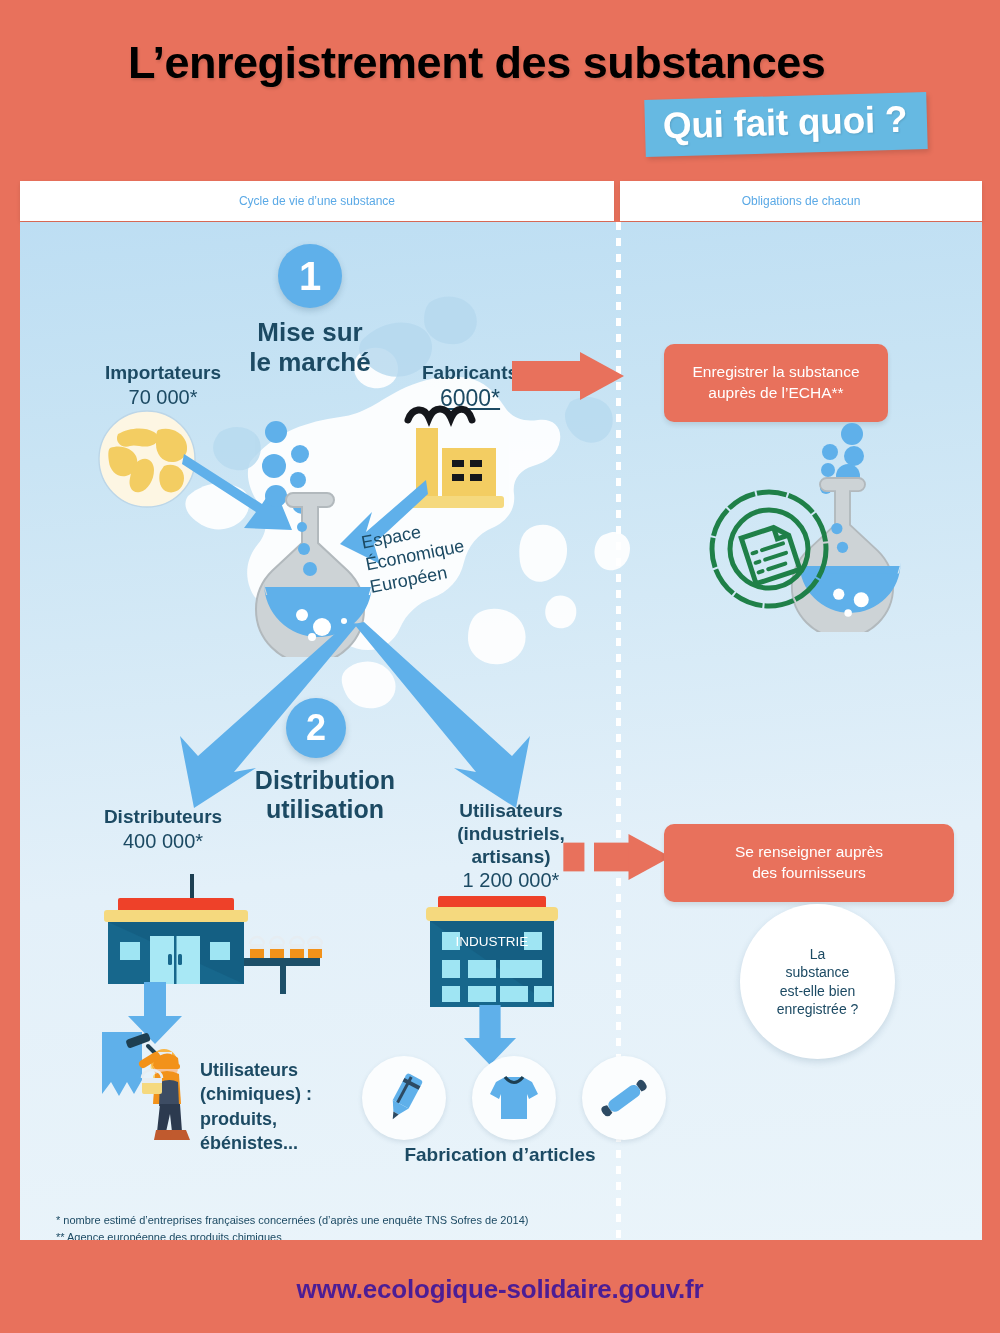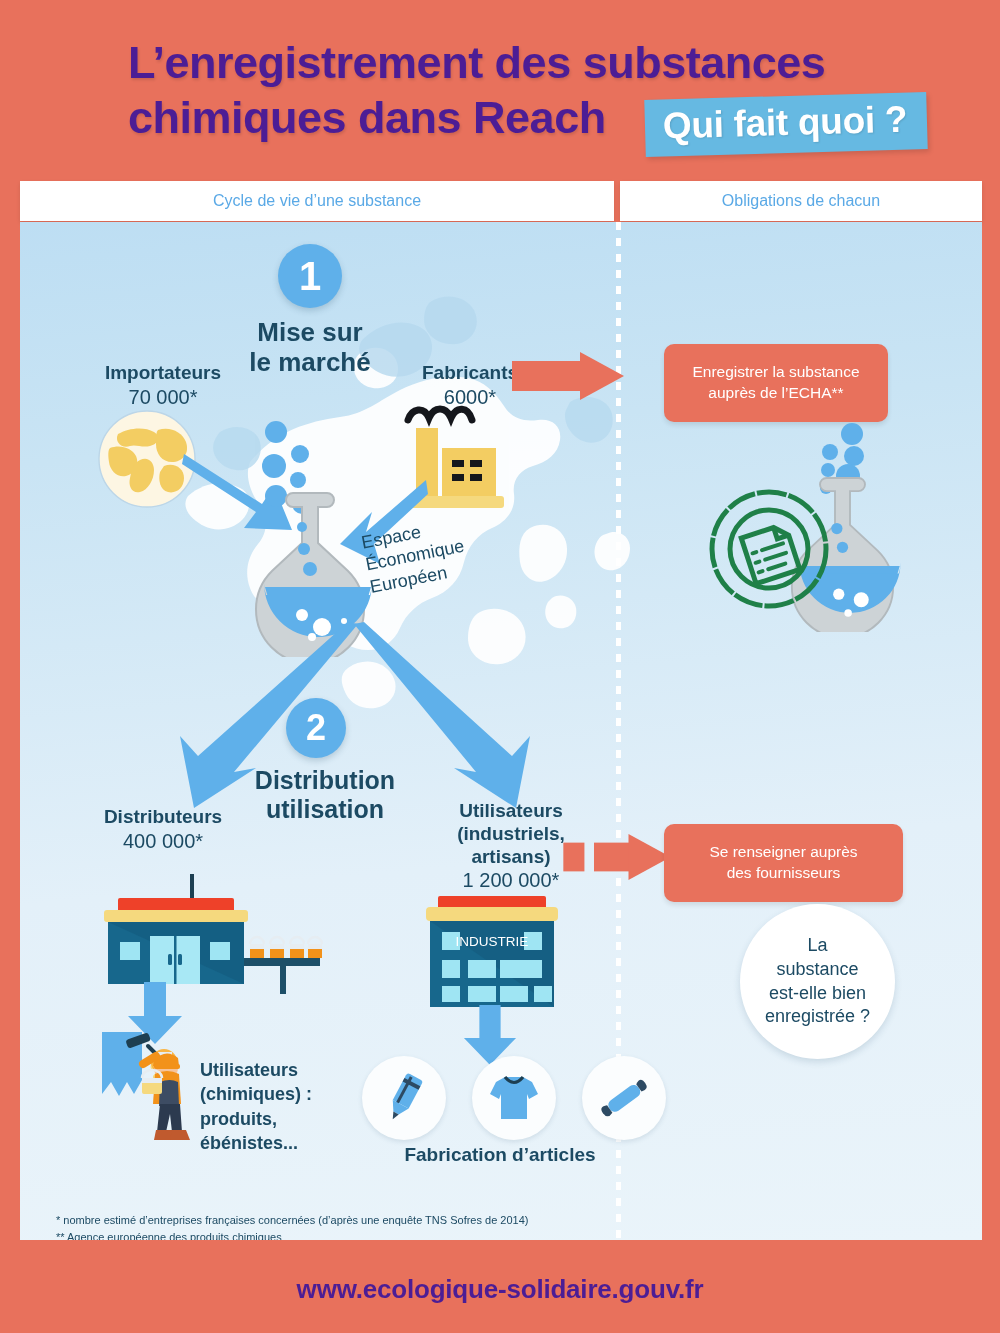--- a/index.html
+++ b/index.html
@@ -11,21 +11,21 @@
     position: relative;
   }
 
   
   #header {
     position: absolute; left: 0; top: 0; width: 1000px; height: 182px;
     background: #e8715c;
   }
   #title {
     position: absolute; left: 128px; top: 36px; width: 800px;
-    color: #4c1d95;
+    color: #000000;
     font-size: 45px; font-weight: bold; line-height: 1.22;
     letter-spacing: -0.5px;
     text-shadow: 1px 2px 3px rgba(0,0,0,0.13);
   }
   #title .l2 { display:block; }
   #badge {
     position: absolute; left: 645px; top: 96px;
     background: #66b9e2;
     padding: 6px 20px 9px 18px;
     transform: rotate(-1.6deg);
@@ -39,21 +39,21 @@
 
   
   #tabbar {
     position: absolute; left: 20px; top: 181px; width: 962px; height: 40px;
   }
   .tab {
     position: absolute; top: 0; height: 40px; background: #ffffff;
     display: flex; align-items: center; justify-content: center;
     box-shadow: 0 2px 4px rgba(0,0,0,0.10);
   }
-  .tab span { color: #5aa9e6; font-size: 16px; }
+  .tab span { color: #5aa9e6; font-size: 12px; }
   #tab-left  { left: 0px;   width: 594px; }
   #tab-right { left: 600px; width: 362px; }
 
   
   #canvas {
     position: absolute; left: 20px; top: 222px; width: 962px; height: 1018px;
     background: linear-gradient(175deg, #bddef3 0%, #c9e4f4 22%, #e3f0f9 62%, #eaf4fa 100%);
     overflow: hidden;
   }
   
@@ -86,21 +86,21 @@
     box-shadow: 0 3px 5px rgba(0,0,0,0.10);
   }
   
   .redarrow { position: absolute; }
 
   
   #bubble {
     position: absolute; left: 720px; top: 682px; width: 155px; height: 155px;
     background: #ffffff; border-radius: 50%;
     display:flex; align-items:center; justify-content:center;
-    color:#1c4a63; font-size: 18px; line-height:1.32; text-align:center;
+    color:#1c4a63; font-size: 14px; line-height:1.32; text-align:center;
     box-shadow: 0 3px 7px rgba(40,80,110,0.16);
   }
   #bubble-tail {
     position: absolute; left: 828px; top: 790px; width: 0; height: 0;
     border-left: 16px solid #ffffff;
     border-top: 10px solid transparent;
     border-bottom: 26px solid transparent;
     transform: rotate(18deg);
   }
 
@@ -125,21 +125,20 @@
   #footer span {
     color: #4c1d95; font-size: 26px; font-weight: bold; letter-spacing: -0.2px;
   }
 </style>
 </head>
 <body>
 
 <div id="header">
   <div id="title">
     <span>L’enregistrement des substances</span>
-    <span class="l2">chimiques dans Reach</span>
   </div>
   <div id="badge">
     <span>Qui fait quoi ?</span>
   </div>
 </div>
 
 <div id="tabbar">
   <div class="tab" id="tab-left">
     <span>Cycle de vie d’une substance</span>
   </div>
@@ -214,21 +213,21 @@
       <path d="M68 58 C78 54 88 60 88 70 C88 80 80 86 72 84 C64 82 62 72 64 64 Z"></path>
     </g>
   </svg>
 
   <svg style="position:absolute; left:162px; top:226px;" width="120" height="100" viewBox="0 0 120 100">
     <path d="M2 6 L80 56 L92 38 L110 82 L62 80 L74 64 L0 16 Z" fill="#5fb0ea"></path>
   </svg>
 
   <div class="lbl" style="left:370px; top:140px; width:160px; font-size:19px; line-height:1.2;">
     <div>Fabricants</div>
-    <div style="font-weight:normal; font-size:20px;">6000*</div>
+    <div style="font-weight:normal; font-size:23px;text-decoration:underline;">6000*</div>
   </div>
 
   <svg style="position:absolute; left:382px; top:182px;" width="110" height="110" viewBox="0 0 110 110">
     <path d="M6 16 C10 4 22 2 27 14 C32 2 44 2 49 14 C54 2 66 2 70 16" stroke="#15171c" stroke-width="7" fill="none" stroke-linecap="round"></path>
     <rect x="14" y="24" width="22" height="70" fill="#f3cd62"></rect>
     <rect x="40" y="44" width="54" height="50" fill="#f3cd62"></rect>
     <rect x="6" y="92" width="96" height="12" rx="3" fill="#f5d97e"></rect>
     <g fill="#15171c">
       <rect x="50" y="56" width="12" height="7"></rect>
         <rect x="68" y="56" width="12" height="7"></rect>
@@ -466,21 +465,21 @@
       </g>
     </svg>
   </div>
   <div class="lbl" style="left:330px; top:922px; width:300px; font-size:19px;">Fabrication d’articles</div>
 
   <svg class="redarrow" style="left:542px; top:612px;" width="110" height="46" viewBox="0 0 112 48">
     <rect x="0" y="9" width="22" height="30" fill="#e8715c"></rect>
     <rect x="32" y="9" width="38" height="30" fill="#e8715c"></rect>
     <path d="M68 0 L112 24 L68 48 Z" fill="#e8715c"></path>
   </svg>
-  <div class="callout" style="left:644px; top:602px; width:239px; height:78px;">
+  <div class="callout" style="left:644px; top:602px; width:290px; height:78px;">
     <div>
       <div>Se renseigner auprès</div>
       <div>des fournisseurs</div>
     </div>
   </div>
 
   <div id="bubble-tail"></div>
   <div id="bubble">
     <div>
       <div>La</div>

